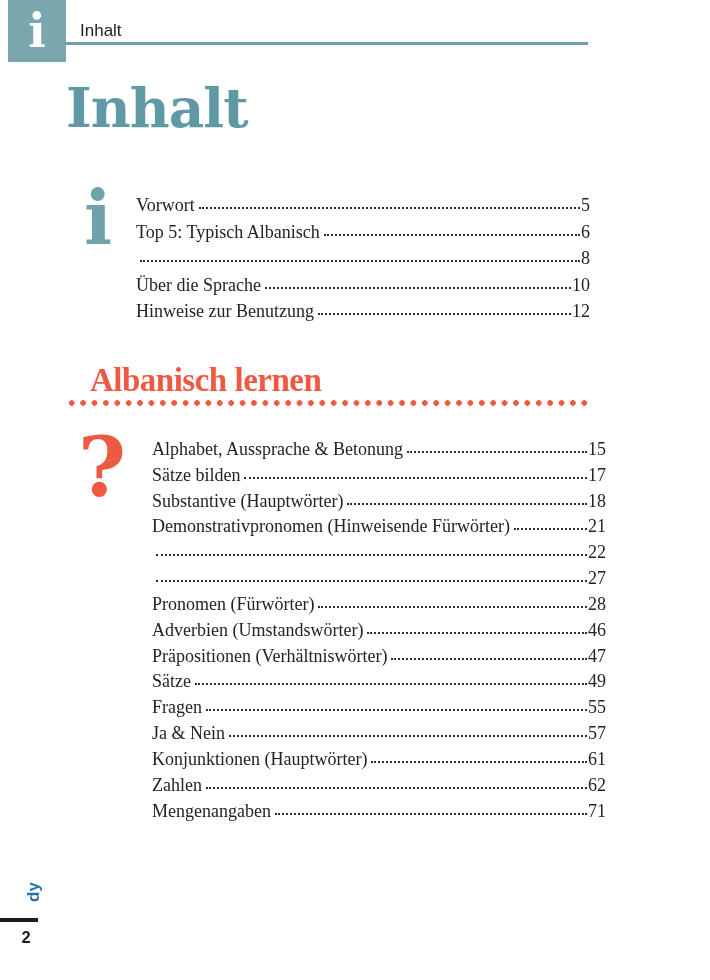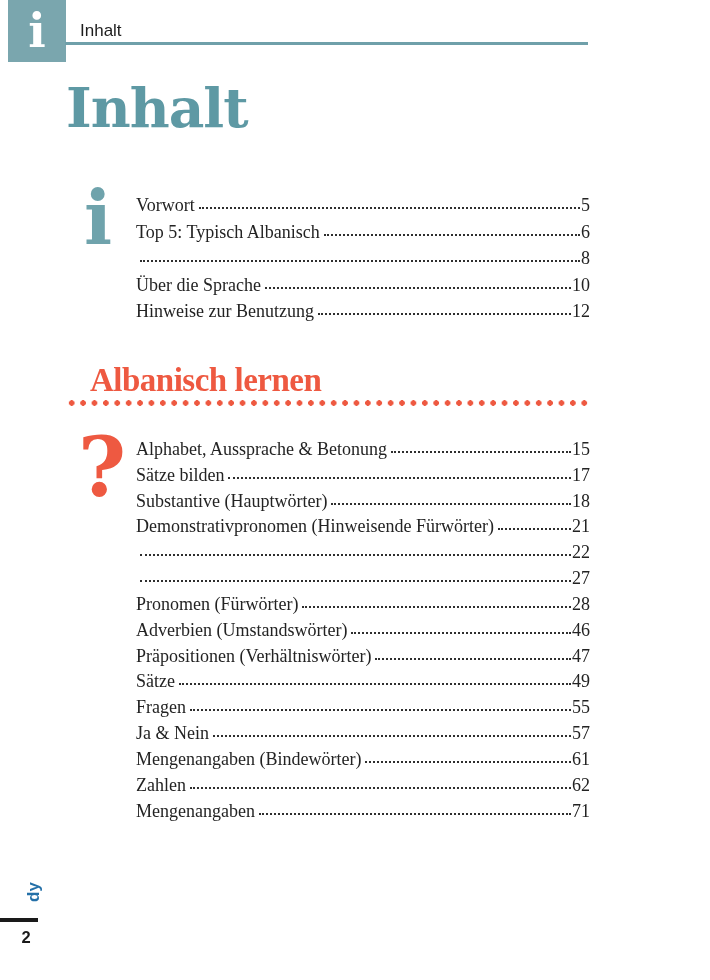--- a/index.html
+++ b/index.html
@@ -107,21 +107,21 @@
     background-position: left center;
   }
 
   
   .toc-list {
     position: absolute;
     left: 136px;
     width: 454px;
   }
   .toc-list-1 { top: 190px; }
-  .toc-list-2 { top: 434px; }
+  .toc-list-2 { top: 434px; margin-left: 16px; }
   .toc-row {
     display: flex;
     align-items: flex-end;
     font-size: 18px;
     color: var(--text);
     cursor: pointer;
   }
   .toc-list-1 .toc-row { height: 26.4px; }
   .toc-list-2 .toc-row { height: 25.85px; }
   .toc-label { white-space: nowrap; }
@@ -280,21 +280,21 @@
         <span class="toc-page">55</span>
       </div>
 
       <div class="toc-row">
         <span class="toc-label">Ja &amp; Nein</span>
         <span class="leader"></span>
         <span class="toc-page">57</span>
       </div>
 
       <div class="toc-row">
-        <span class="toc-label">Mengenangaben (Bindewörter)</span>
+        <span class="toc-label">Konjunktionen (Hauptwörter)</span>
         <span class="leader"></span>
         <span class="toc-page">61</span>
       </div>
 
       <div class="toc-row">
         <span class="toc-label">Zahlen</span>
         <span class="leader"></span>
         <span class="toc-page">62</span>
       </div>
 

